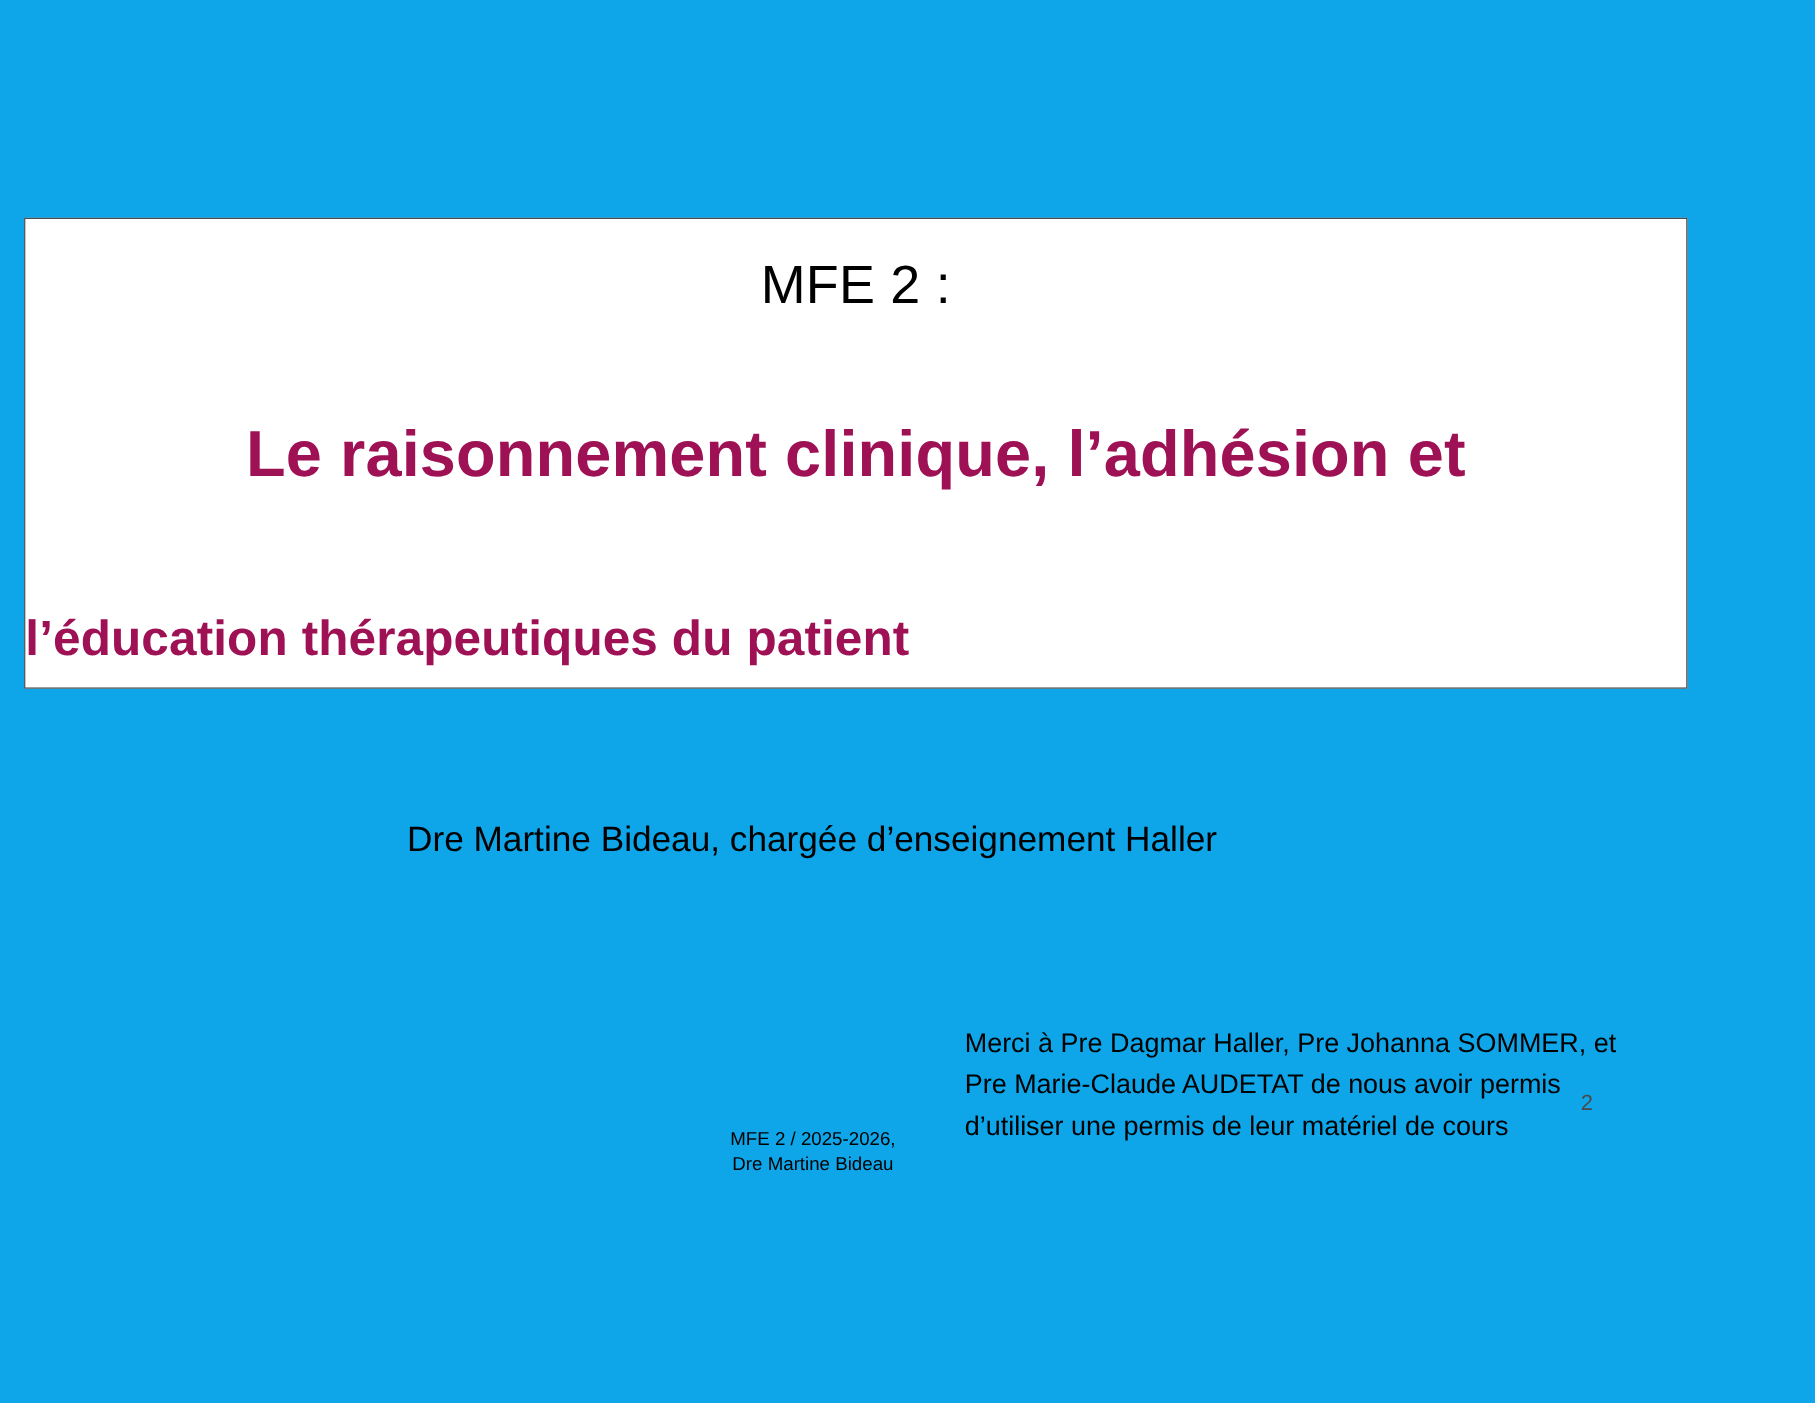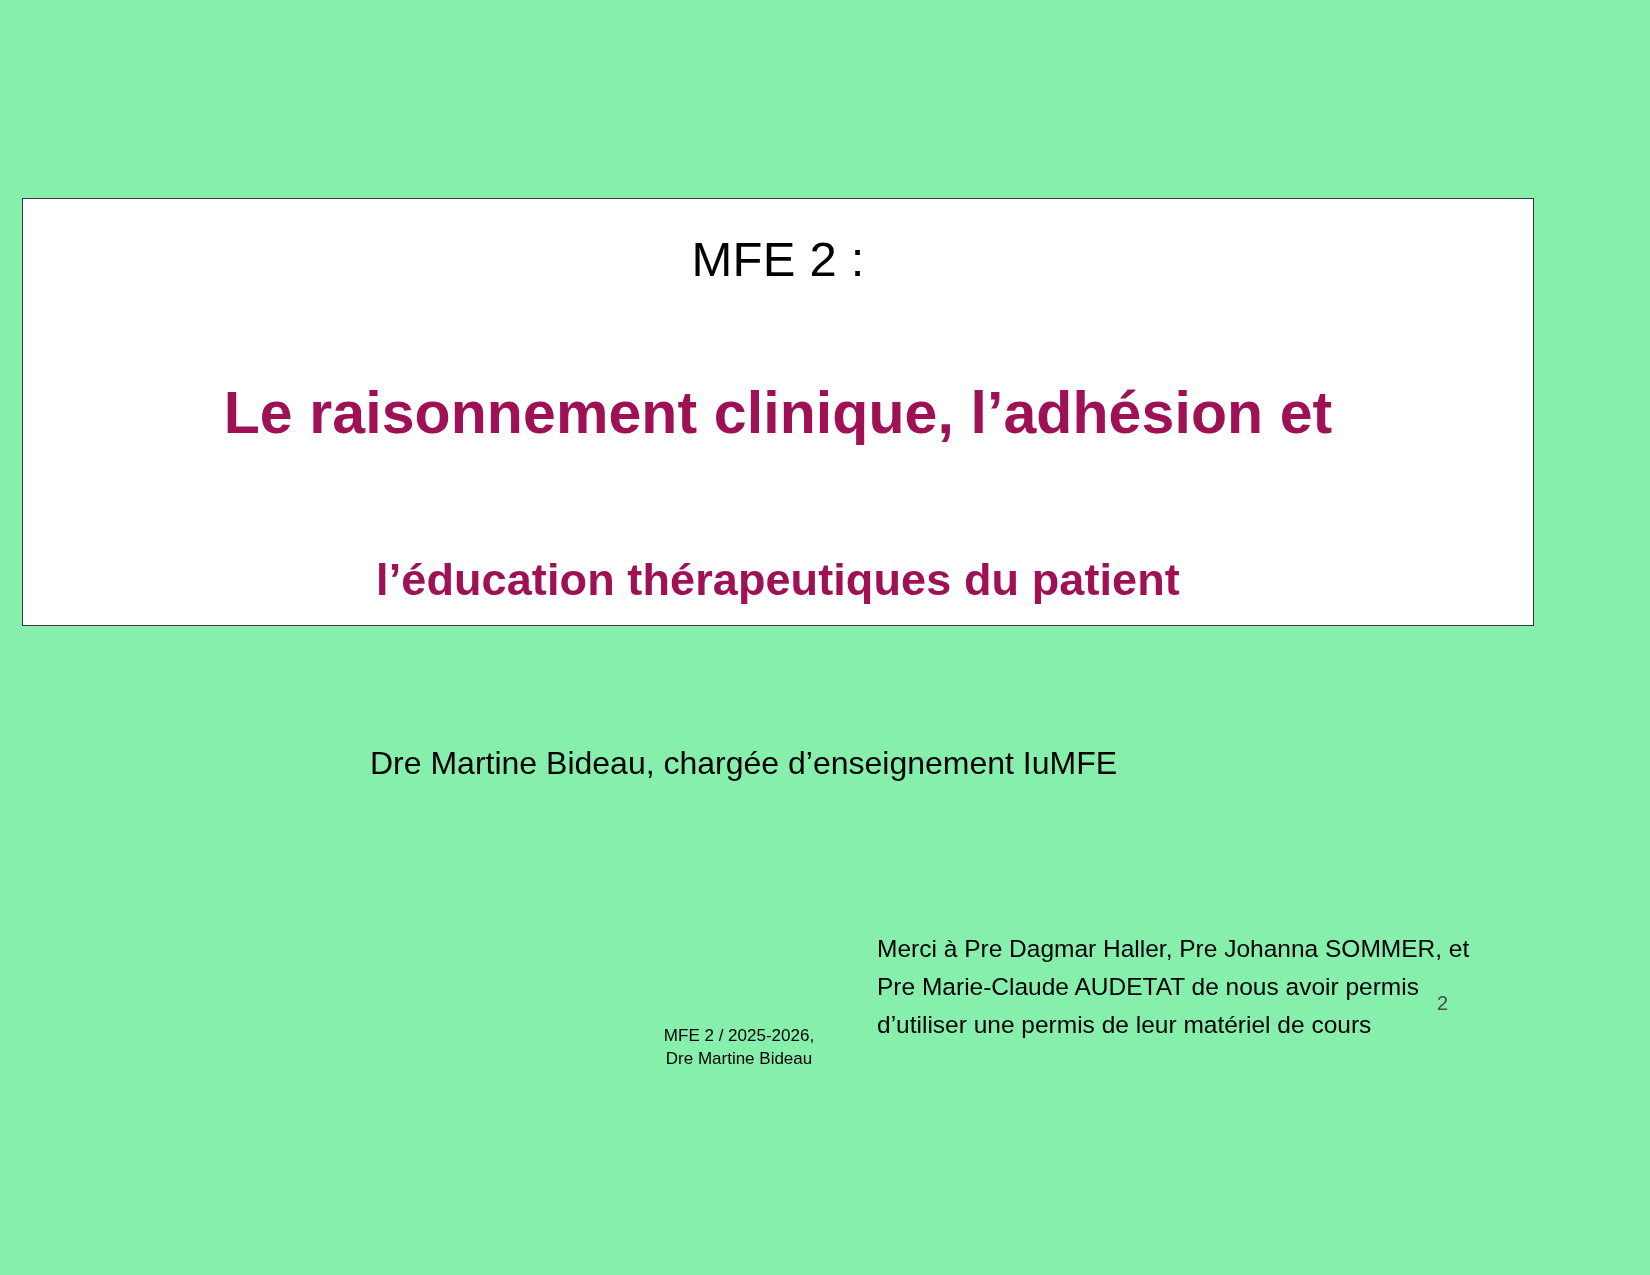--- a/index.html
+++ b/index.html
@@ -15,21 +15,21 @@
     position: relative;
     overflow: hidden;
   }
 
   .slide {
     position: absolute;
     left: 0;
     top: 0;
     width: 1650px;
     height: 1275px;
-    background: #86efac;
+    background: #0ea5e9;
   }
 
   
   .title-box {
     position: absolute;
     left: 22px;
     top: 198px;
     width: 1512px;
     height: 428px;
     border: 1.5px solid #3a3a3a;
@@ -59,21 +59,21 @@
     font-weight: 700;
     color: #9e1255;
     letter-spacing: 0.1px;
   }
 
   .title-line-3 {
     position: absolute;
     left: 0;
     top: 355px;
     width: 100%;
-    text-align: center;
+    text-align: left;
     font-size: 45px;
     font-weight: 700;
     color: #9e1255;
     letter-spacing: 0.1px;
   }
 
   
   .author {
     position: absolute;
     left: 370px;
@@ -122,21 +122,21 @@
 <body>
 
 <div class="slide">
 
   <div class="title-box">
     <div class="title-line-1">MFE 2 :</div>
     <div class="title-line-2">Le raisonnement clinique, l’adhésion et</div>
     <div class="title-line-3">l’éducation thérapeutiques du patient</div>
   </div>
 
-  <div class="author">Dre Martine Bideau, chargée d’enseignement IuMFE</div>
+  <div class="author">Dre Martine Bideau, chargée d’enseignement Haller</div>
 
   <div class="footer-note">
     <div>MFE 2 / 2025-2026,</div>
     <div>Dre Martine Bideau</div>
   </div>
 
   <div class="ack">
     <div>Merci à Pre Dagmar Haller, Pre Johanna SOMMER, et</div>
     <div>Pre Marie-Claude AUDETAT de nous avoir permis</div>
     <div>d’utiliser une permis de leur matériel de cours</div>

